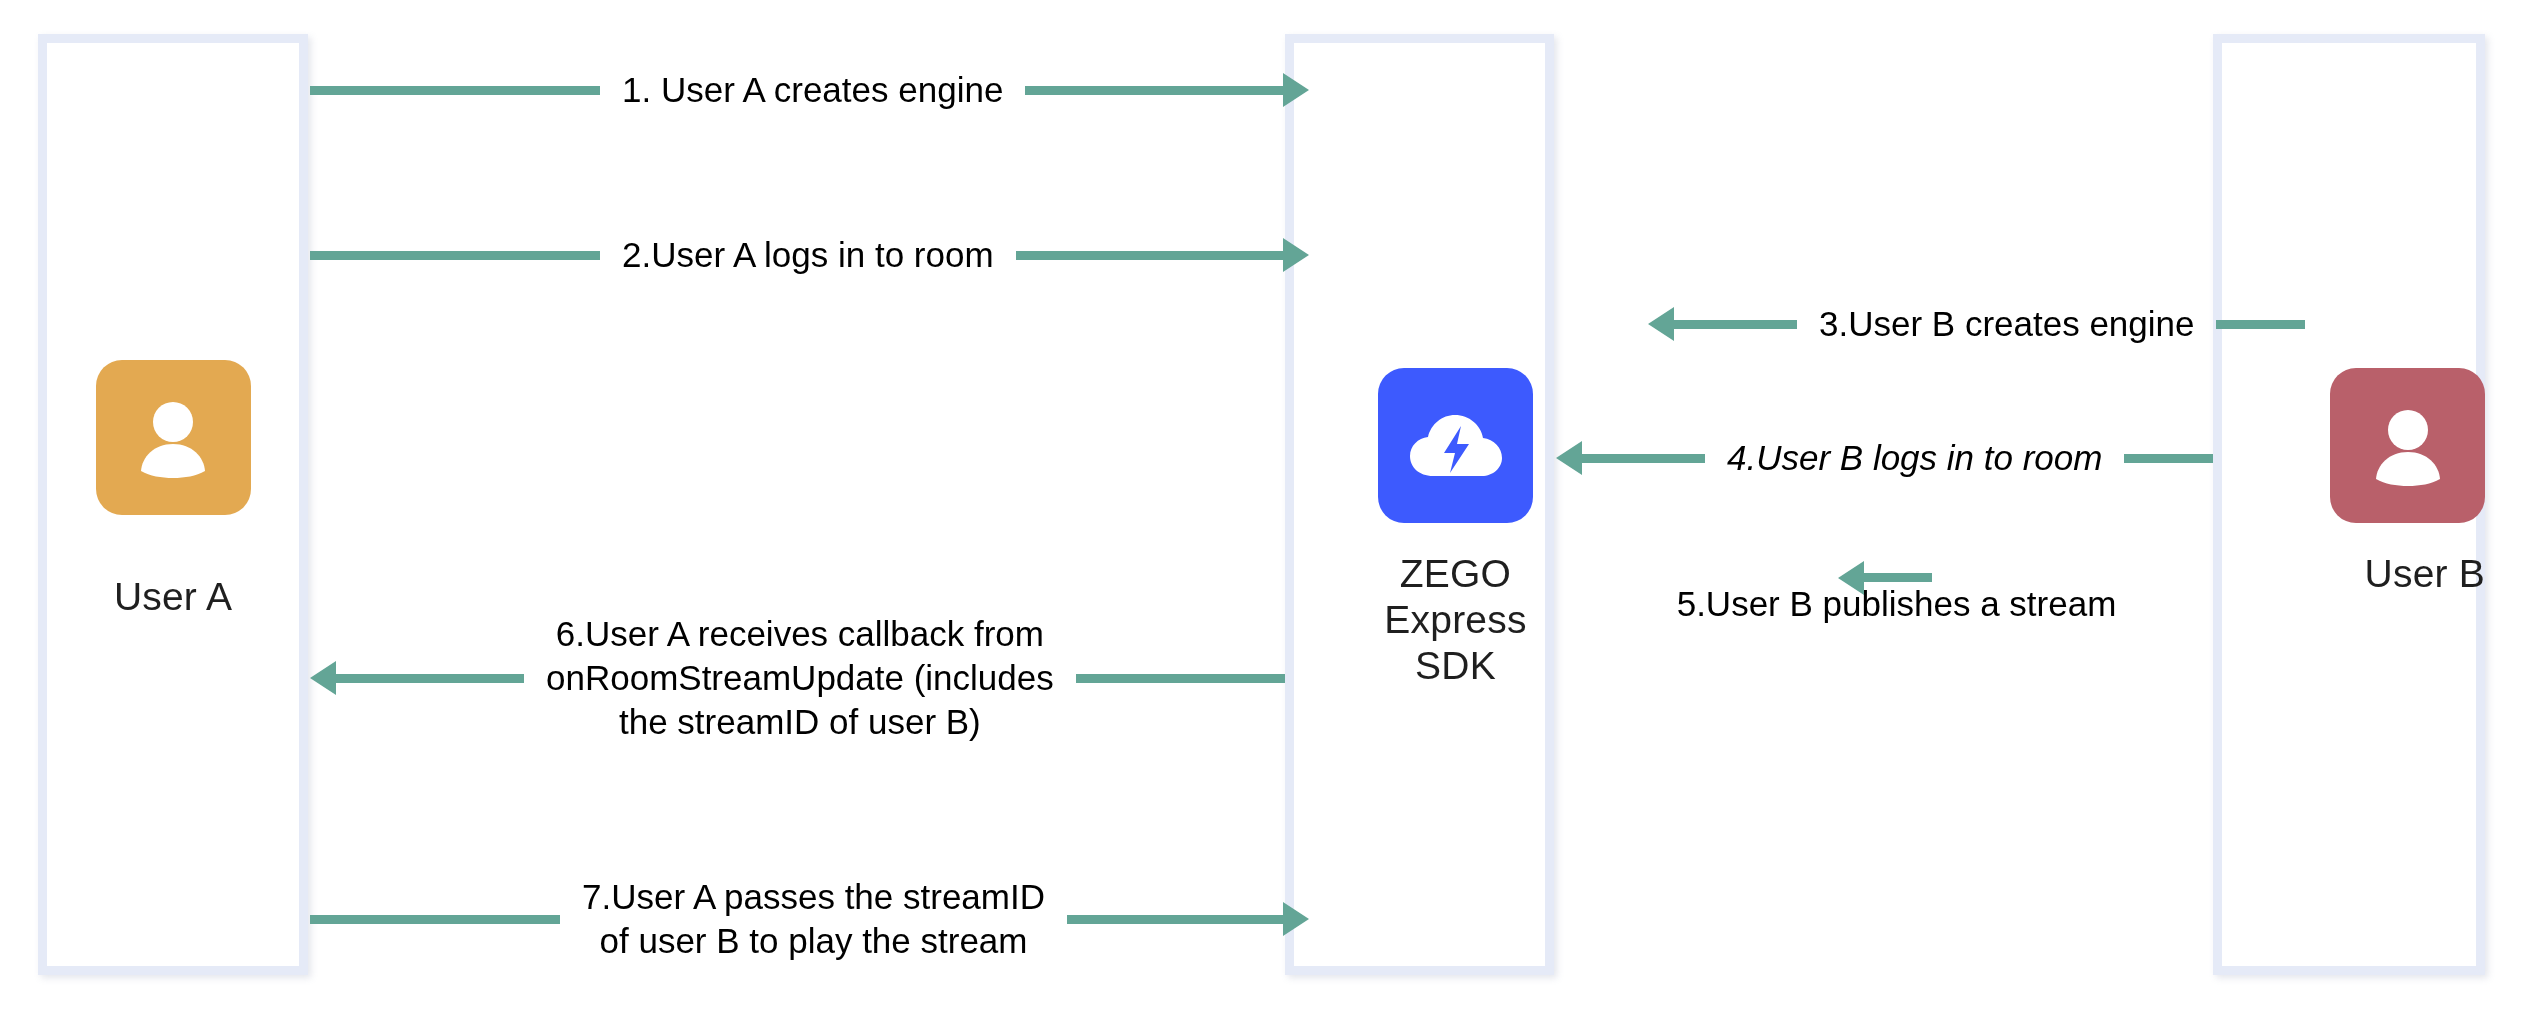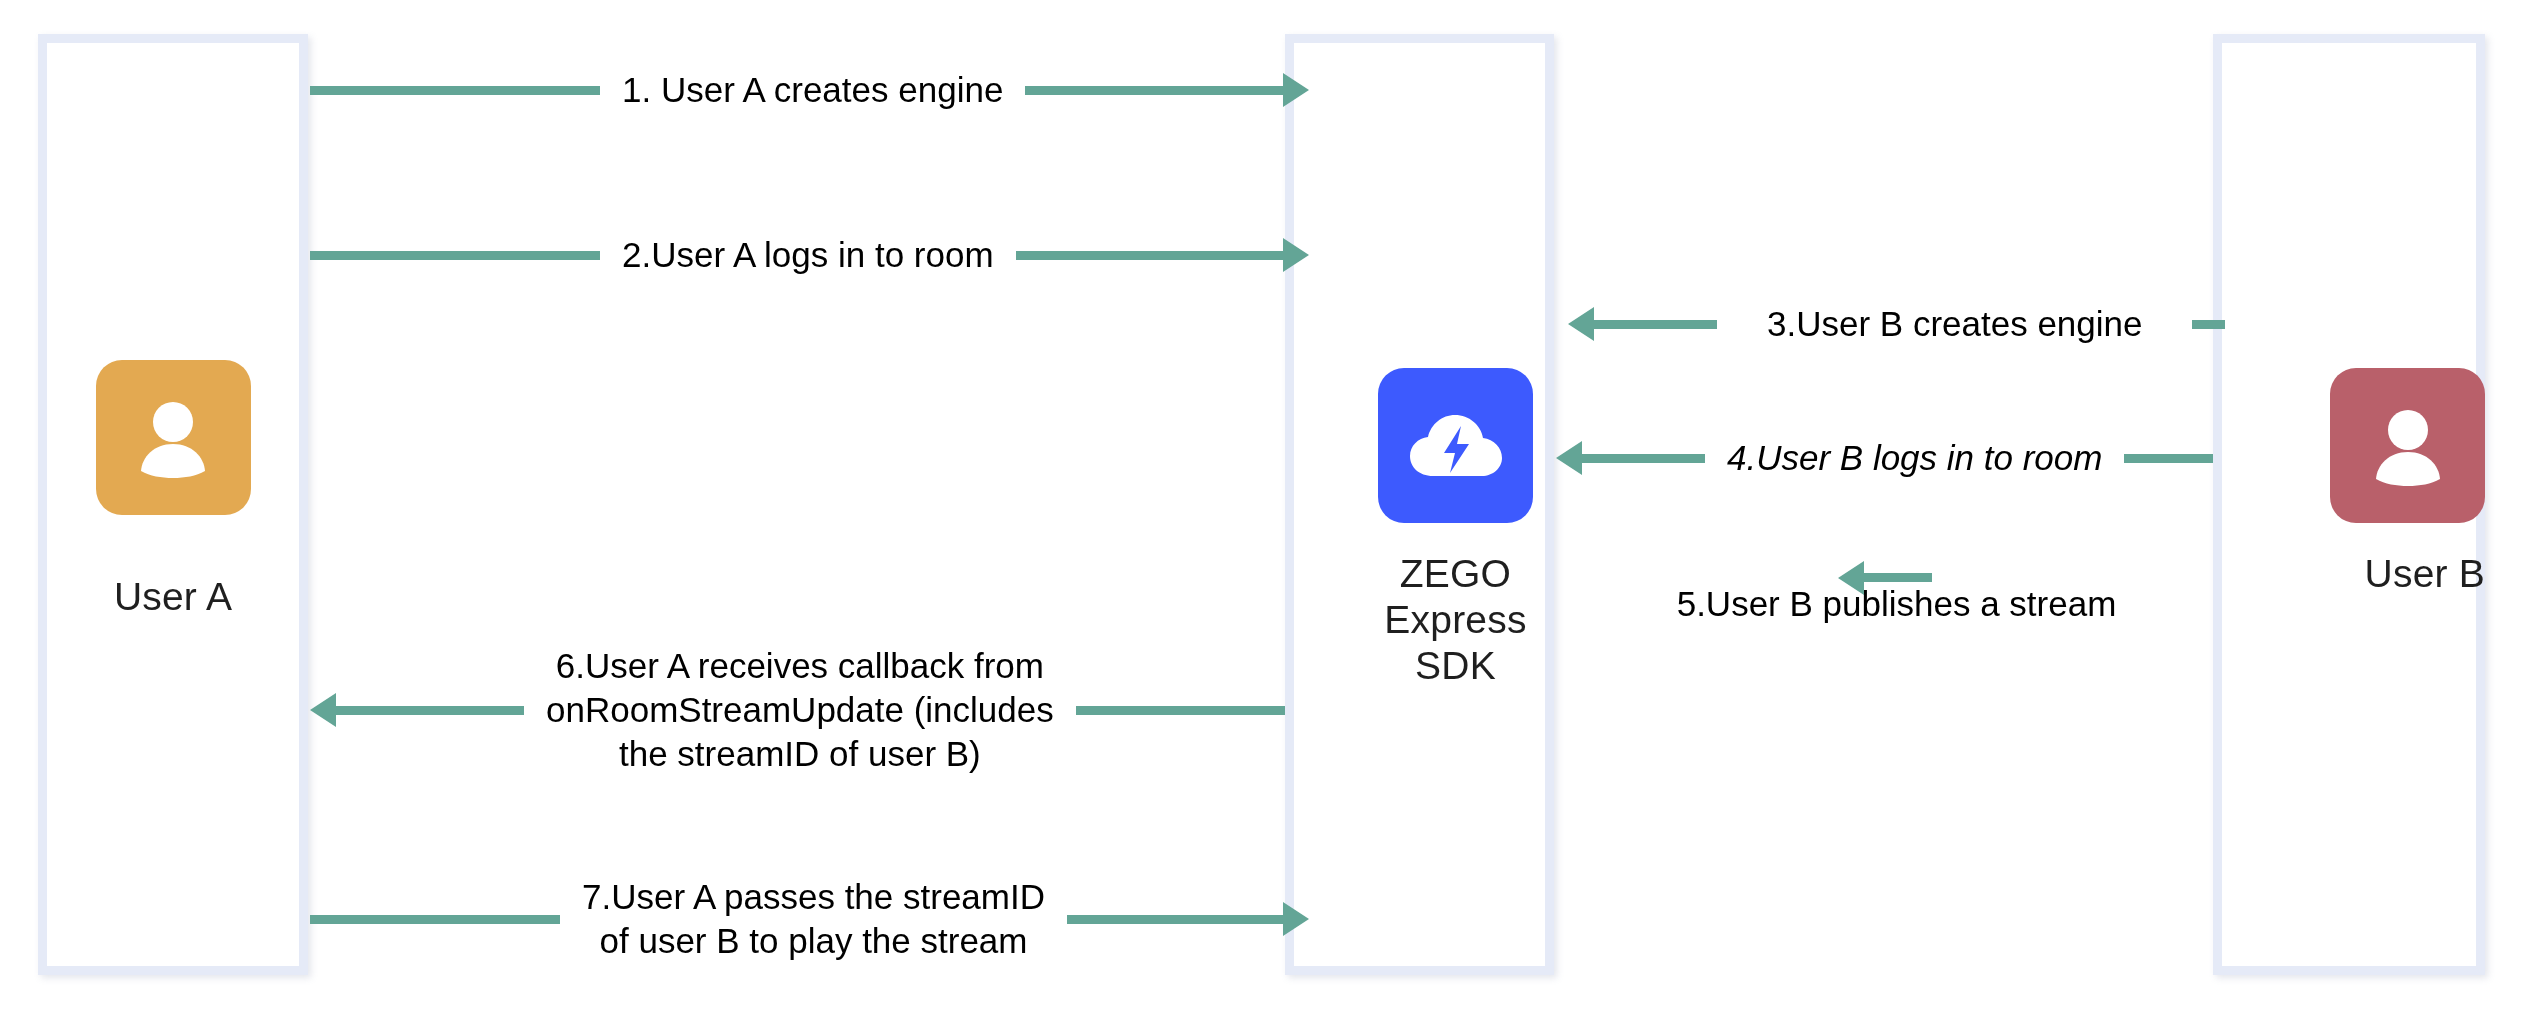--- a/index.html
+++ b/index.html
@@ -113,24 +113,24 @@
     transform: translateY(-50%);
     width: 0; height: 0;
     border-top: 17px solid transparent;
     border-bottom: 17px solid transparent;
     border-right: 26px solid #63a596;
   }
 
   
   #msg-1 { left: 310px;  top: 68px;  width: 975px; }
   #msg-2 { left: 310px;  top: 233px; width: 975px; }
-  #msg-6 { left: 334px;  top: 644px; width: 951px; }
+  #msg-6 { left: 334px;  top: 612px; width: 951px; }
   #msg-7 { left: 310px;  top: 875px; width: 975px; }
 
-  #msg-3 { left: 1592px; top: 302px; width: 633px; gap: 28px; }
+  #msg-3 { left: 1672px; top: 302px; width: 633px; }
   #msg-4 { left: 1580px; top: 436px; width: 633px; font-style: italic; }
   #msg-5 { left: 1580px; top: 573px; width: 633px; flex-direction: column; }
 
   
   .msg.multiline { align-items: center; }
 </style>
 </head>
 <body>
 
 <div id="canvas">

